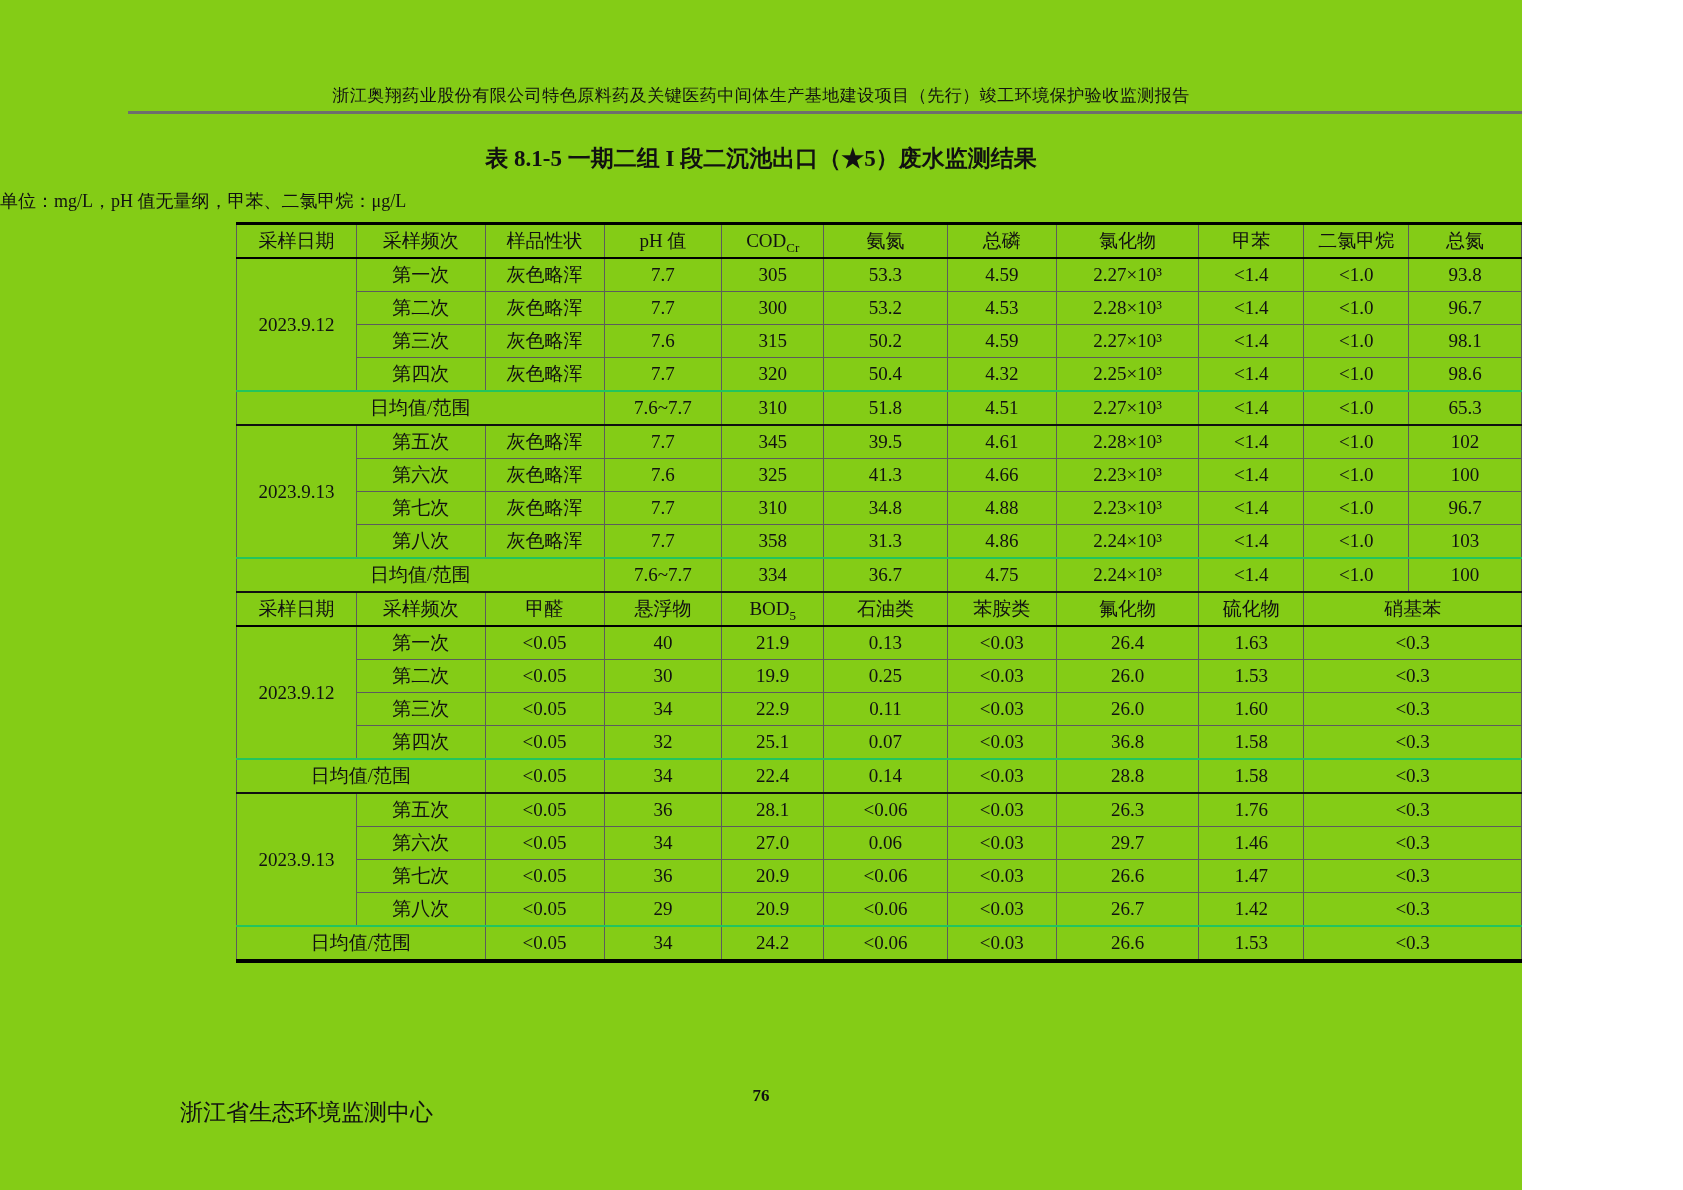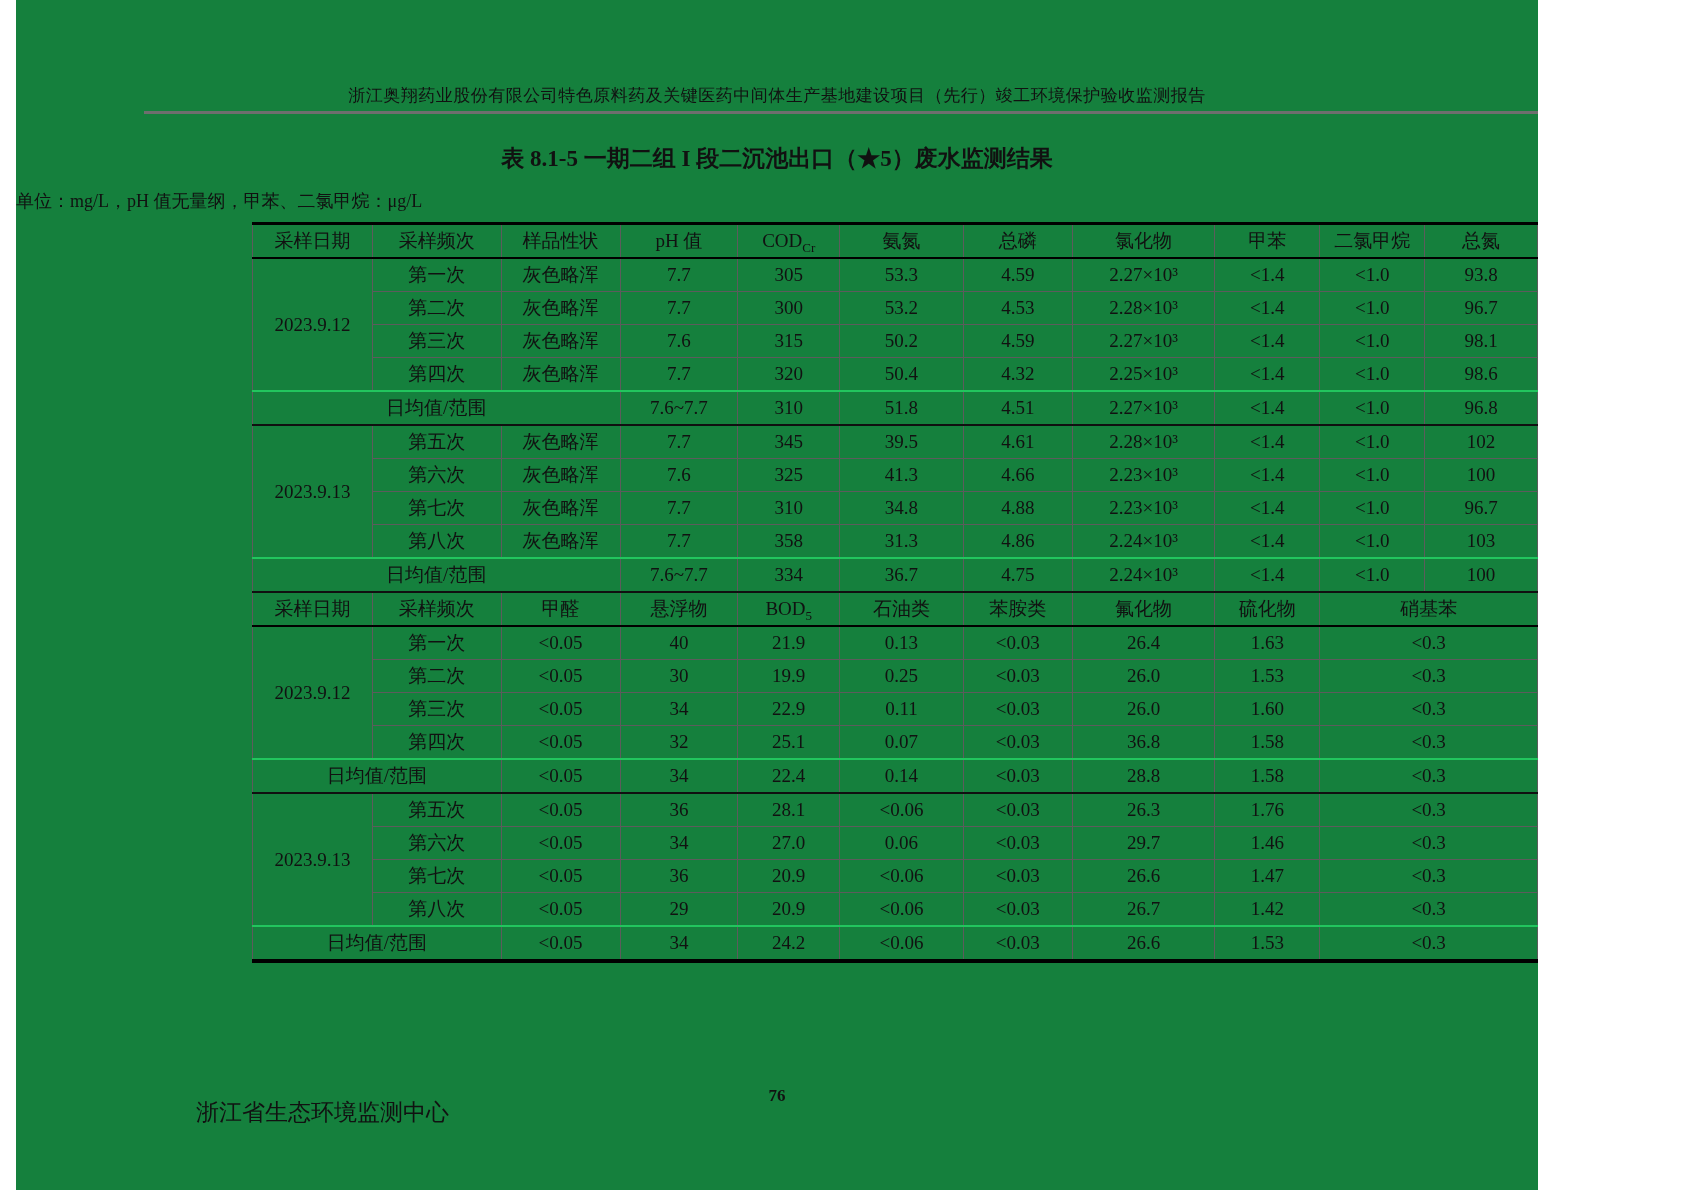--- a/index.html
+++ b/index.html
@@ -1,23 +1,22 @@
 <!DOCTYPE html>
 <html><head>
 <meta charset="utf-8">
 <style>
   html,body{margin:0;padding:0;background:#ffffff;}
   .page{
     position:relative;
     width:1522px;height:1190px;
-    background:#15803d;
+    background:#84cc16;
     font-family:"Liberation Serif","DejaVu Serif",serif;
     color:#111111;
     overflow:hidden;
-    margin-left:16px;
   }
   .doc-header{
     position:absolute;top:84px;left:0;width:100%;
     text-align:center;font-size:17px;letter-spacing:0.5px;
   }
   .header-rule{
     position:absolute;top:111px;left:128px;width:1426px;height:3px;
     background:#6e6e6e;
   }
   .table-title{
@@ -138,21 +137,21 @@
         </tr>
         <tr class="avg">
           <td colspan="3">日均值/范围</td>
           <td>7.6~7.7</td>
           <td>310</td>
           <td>51.8</td>
           <td>4.51</td>
           <td>2.27×10³</td>
           <td>&lt;1.4</td>
           <td>&lt;1.0</td>
-          <td>96.8</td>
+          <td>65.3</td>
         </tr>
 
         <tr>
           <td rowspan="4">2023.9.13</td>
           <td>第五次</td>
           <td>灰色略浑</td>
           <td>7.7</td>
           <td>345</td>
           <td>39.5</td>
           <td>4.61</td>

